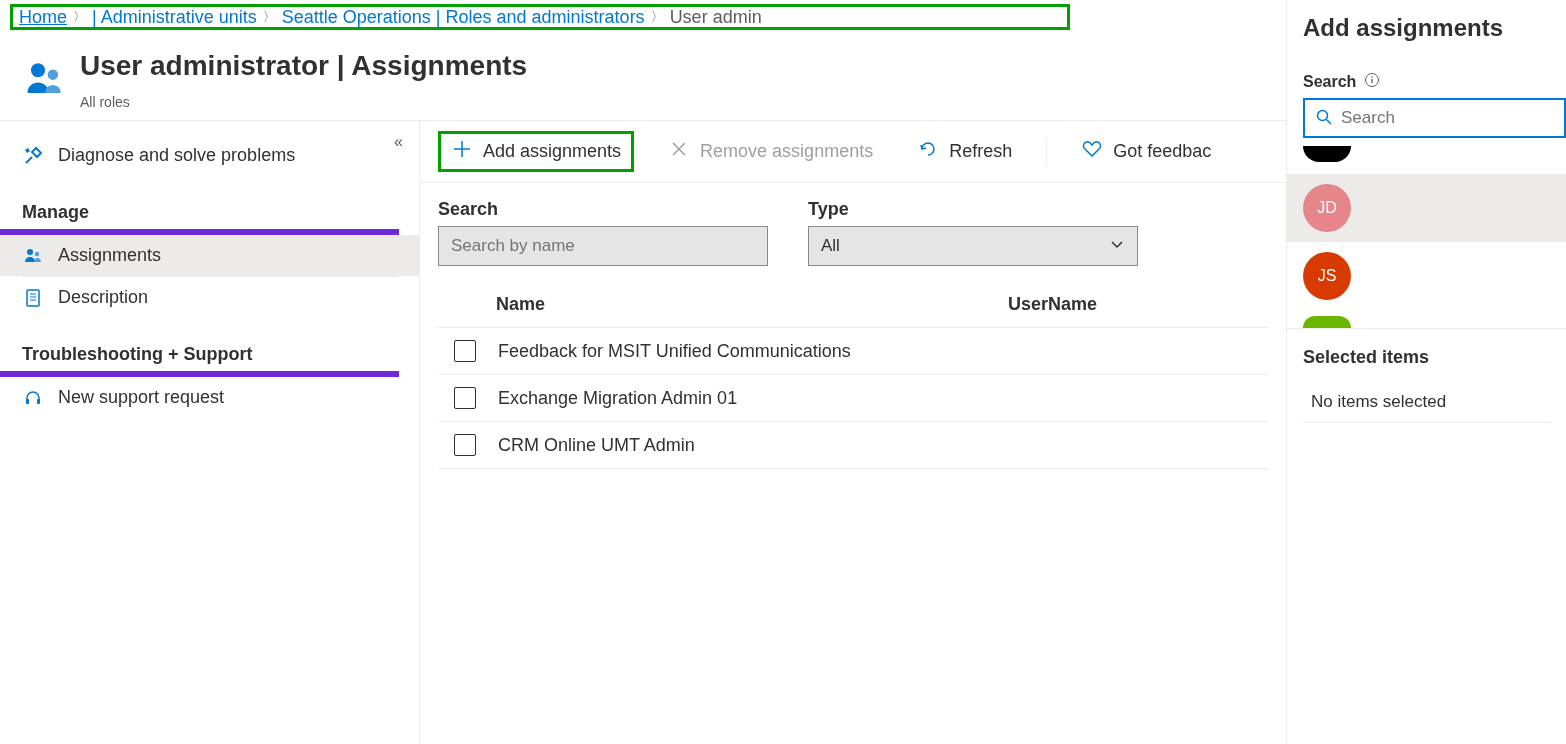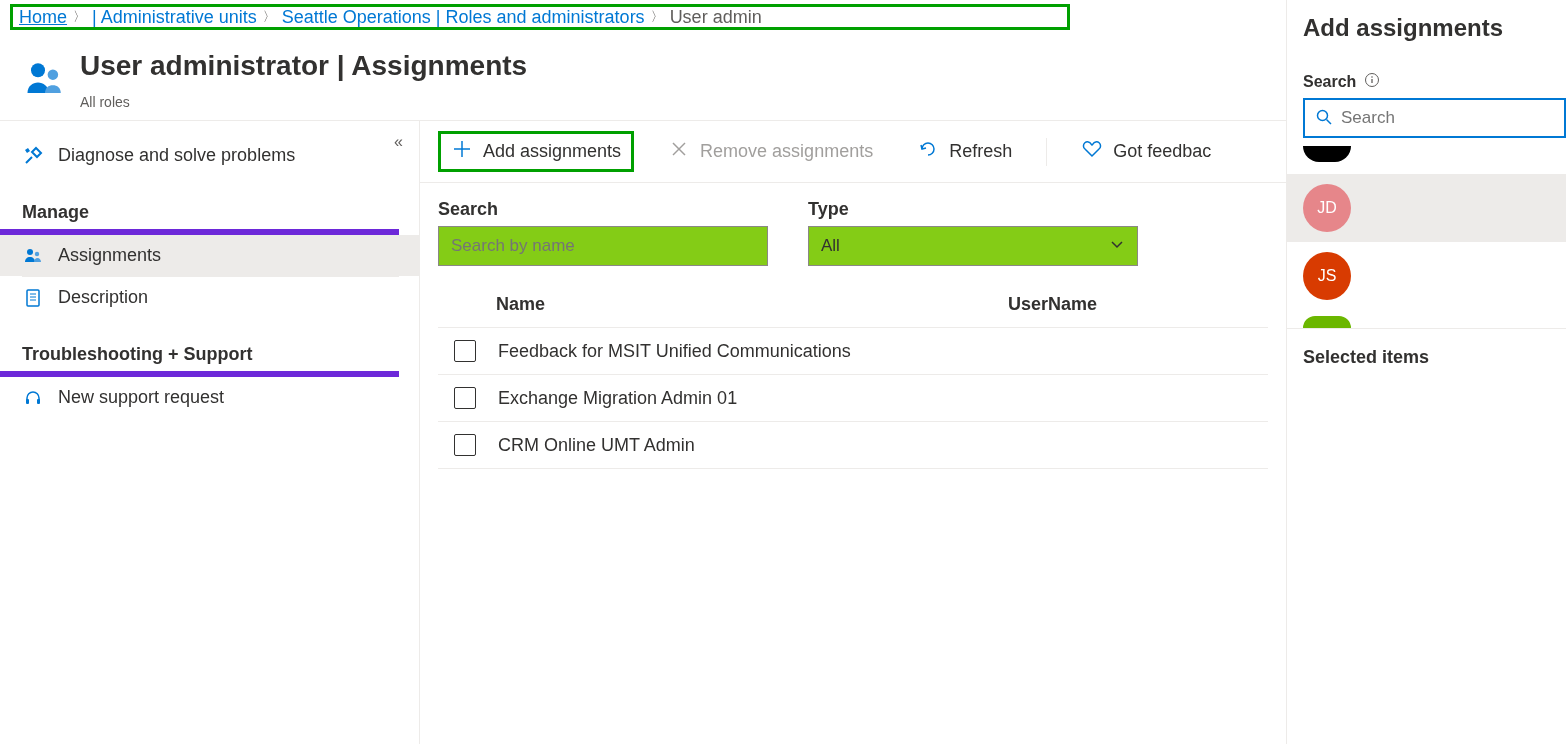--- a/index.html
+++ b/index.html
@@ -175,21 +175,21 @@
       font-size: 18px;
       font-weight: 600;
       margin-bottom: 6px;
     }
     .filters input, .filters .select {
       width: 330px;
       height: 40px;
       border: 1px solid #8a8886;
       font-size: 17px;
       padding: 0 12px;
-      background: #84cc16;
+      background: #e5e5e5;
       color: #605e5c;
     }
     .filters .select {
       display: flex;
       align-items: center;
       justify-content: space-between;
       color: #323130;
       cursor: pointer;
     }
 
@@ -500,15 +500,16 @@
         <div class="user-item">
           <div class="avatar" style="background: rgb(216, 59, 1);">JS</div>
         </div>
         <div class="user-item cutbottom">
           <div class="avatar" style="background: rgb(107, 183, 0);"></div>
         </div>
       </div>
 
     <div class="selected-section">
       <h3>Selected items</h3>
+      <div class="empty">No items selected</div>
     </div>
   </div>
 </div>
 
 </body></html>

